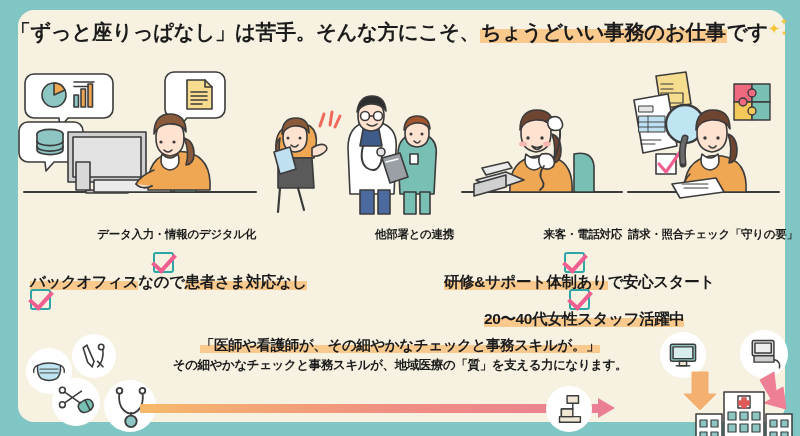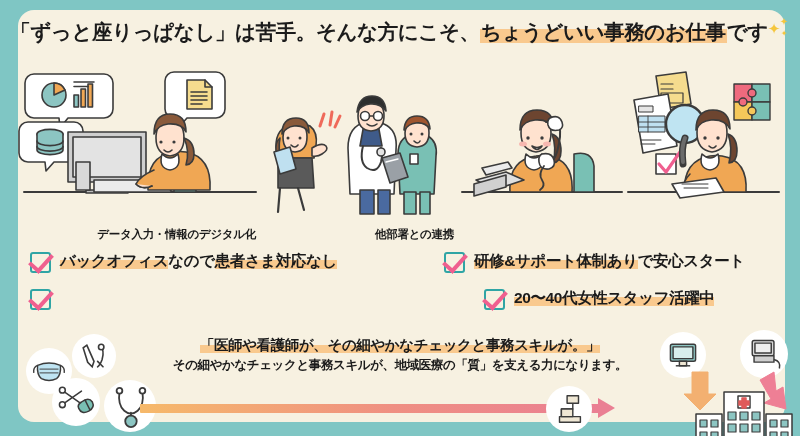--- a/index.html
+++ b/index.html
@@ -74,21 +74,21 @@
     white-space: nowrap;
   }
   .art { position: absolute; left: 0; top: 0; width: 100%; height: 158px; }
 
   
   .checklist {
     position: absolute;
     left: 26px; top: 252px;
     width: 748px; height: 76px;
   }
-  .check-row { position: absolute; display: flex; align-items: flex-start; }
+  .check-row { position: absolute; display: flex; align-items: center; flex-direction: column; }
   .r1 { left: 4px;   top: 0px; }
   .r2 { left: 4px;   top: 37px; }
   .r3 { left: 418px; top: 0px; }
   .r4 { left: 418px; top: 37px; padding-left: 40px; }
   .cbox {
     position: relative;
     width: 21px; height: 21px;
     border: 2.6px solid #2fa5a5;
     border-radius: 3px;
     margin-right: 9px;
@@ -318,20 +318,21 @@
               <path d="M82 104 q-6 8 -2 14 q4 6 -2 10" stroke-width="1.8"></path>
             </g>
             <g>
               <path d="M14 118 l30 -8 l18 8 l-30 10 z" fill="#e0e0e0"></path>
               <path d="M12 122 l32 -9 l0 12 l-32 9 z" fill="#d0d0d0"></path>
               <path d="M20 106 l26 -6 l4 6 l-26 7 z" fill="#ebebeb"></path>
             </g>
           </g>
         </svg>
       </div>
+      <div class="panel-cap">来客・電話対応</div>
     </div>
 
     <div class="panel p4">
       <div class="art">
         <svg viewBox="0 0 151 158" width="151" height="158">
           <g stroke="#3b3b3b" stroke-width="1.6" fill="none" stroke-linejoin="round" stroke-linecap="round">
 
             <g>
               <path d="M28 14 l30 -4 l5 32 l-30 5 z" fill="#f5dc8e"></path>
               <path d="M33 22 h12 M33 27 h12" stroke-width="1.2"></path>
@@ -380,20 +381,21 @@
               <path d="M81 84 q4 4 7 0"></path>
               <path d="M62 112 q-8 8 -6 16 q10 4 18 -4" fill="#f0a754"></path>
               <path d="M56 128 q10 4 18 -4" fill="#ffe2cf"></path>
             </g>
 
             <path d="M44 122 l44 -6 l8 14 l-44 6 z" fill="#fff"></path>
             <path d="M54 122 h26 M56 126 h24" stroke-width="1"></path>
           </g>
         </svg>
       </div>
+      <div class="panel-cap">請求・照合チェック「守りの要」</div>
     </div>
   </div>
 
   <div class="checklist">
 
     <div class="check-row r1">
       <div class="cbox"></div>
       <div class="check-text">
         <span class="hl-chk">バックオフィス</span><span>なので</span><span class="hl-chk">患者さま対応なし</span>
       </div>

